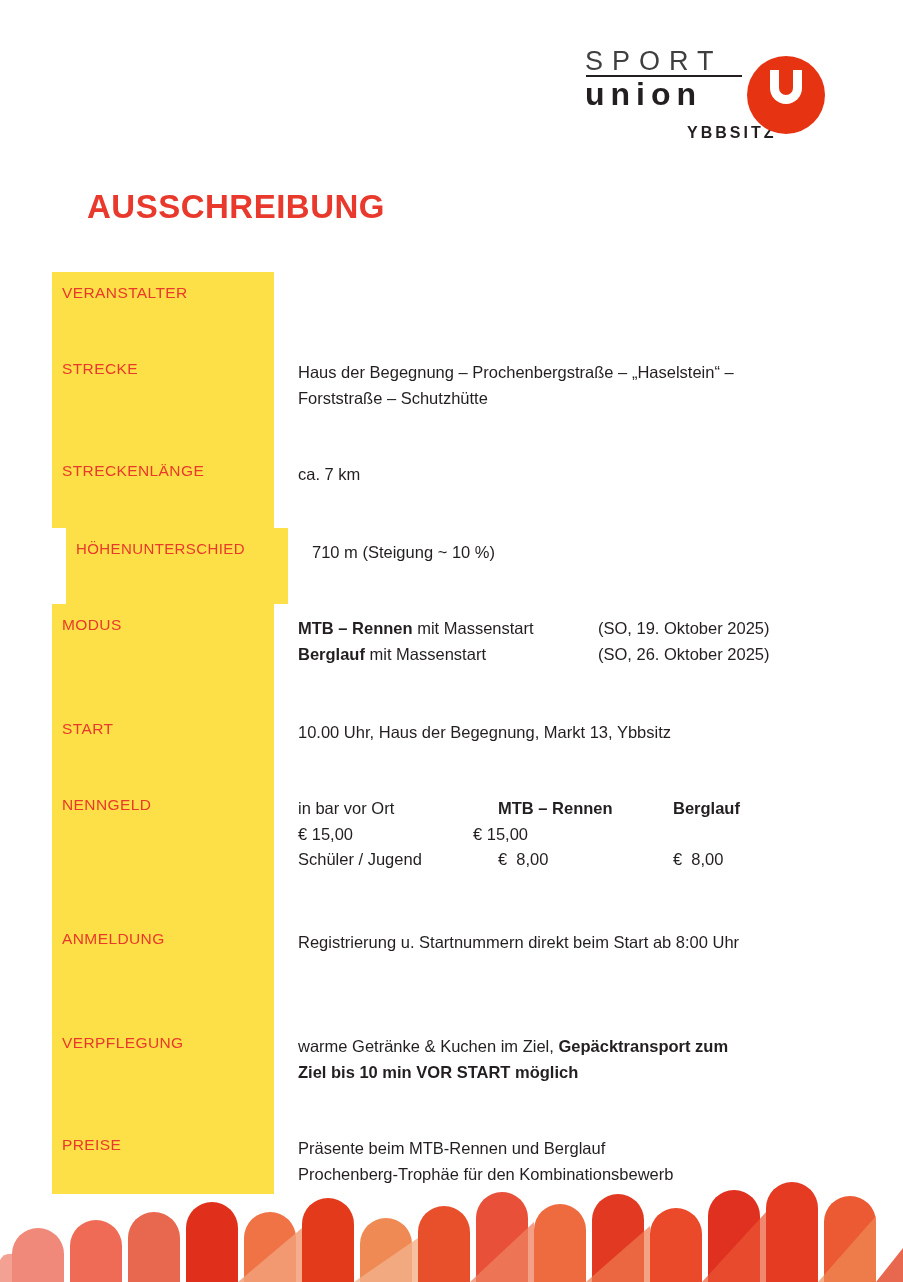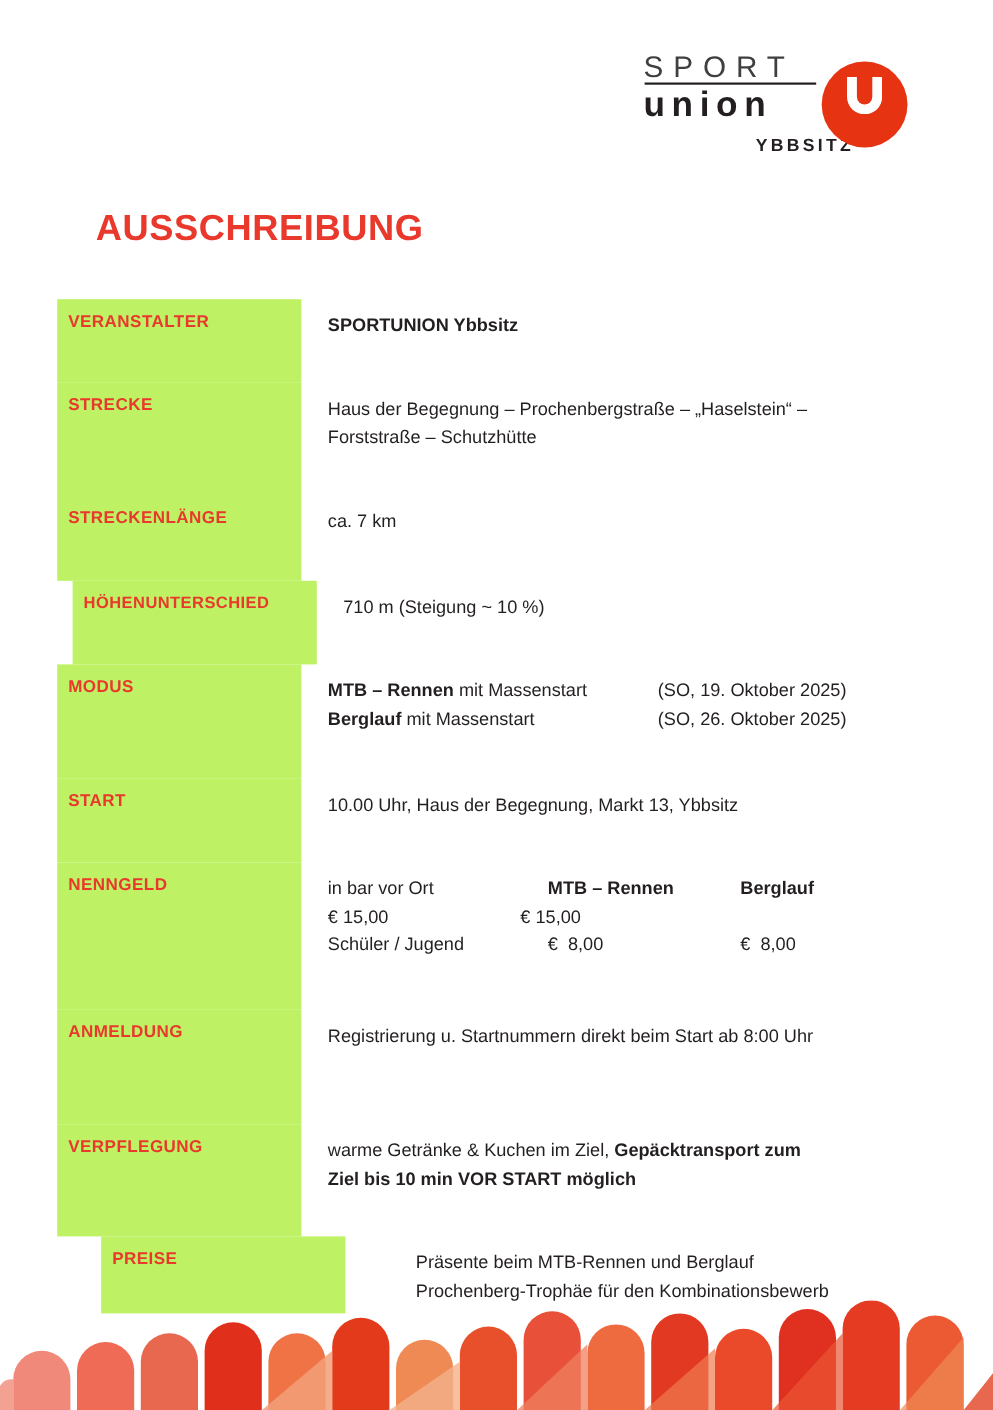--- a/index.html
+++ b/index.html
@@ -102,23 +102,23 @@
     top: 272px;
     width: 800px;
   }
   .row {
     display: flex;
     align-items: stretch;
   }
   .label-cell {
     width: 222px;
     flex: 0 0 222px;
-    background: #bef264;
+    background: #fde047;
     color: #e8392c;
-    font-weight: 700;
+    font-weight: 400;
     font-size: 15.5px;
     letter-spacing: 0.4px;
     padding: 0 0 0 10px;
     box-sizing: border-box;
     display: flex;
     align-items: flex-start;
     text-align: right;
   }
   .label-cell span {
     display: block;
@@ -150,21 +150,21 @@
   .r-modus .value-cell { min-height: 104px; }
   .r-start .label-cell,
   .r-start .value-cell { min-height: 76px; }
   .r-nenngeld .label-cell,
   .r-nenngeld .value-cell { min-height: 134px; }
   .r-anmeldung .label-cell,
   .r-anmeldung .value-cell { min-height: 104px; }
   .r-verpflegung .label-cell,
   .r-verpflegung .value-cell { min-height: 102px; }
   .r-preise .label-cell,
-  .r-preise .value-cell { min-height: 70px; margin-left: 40px; }
+  .r-preise .value-cell { min-height: 70px; }
 
   .r-hoehe .label-cell { font-size: 15px; margin-left: 14px; }
 
   
   .modus-grid .mline {
     display: flex;
   }
   .modus-grid .mcol1 { width: 300px; }
   .modus-grid .mcol2 { }
 
@@ -196,23 +196,20 @@
   <div class="logo-mark"></div>
 </div>
 
 <div class="page-title">AUSSCHREIBUNG</div>
 
 <div class="info-table">
 
   <div class="row r-veranstalter">
     <div class="label-cell">
       <span>VERANSTALTER</span>
-    </div>
-    <div class="value-cell">
-      <div class="line bold">SPORTUNION Ybbsitz</div>
     </div>
   </div>
 
   <div class="row r-strecke">
     <div class="label-cell">
       <span>STRECKE</span>
     </div>
     <div class="value-cell">
       <div class="line">Haus der Begegnung – Prochenbergstraße – „Haselstein“ –</div>
       <div class="line">Forststraße – Schutzhütte</div>

